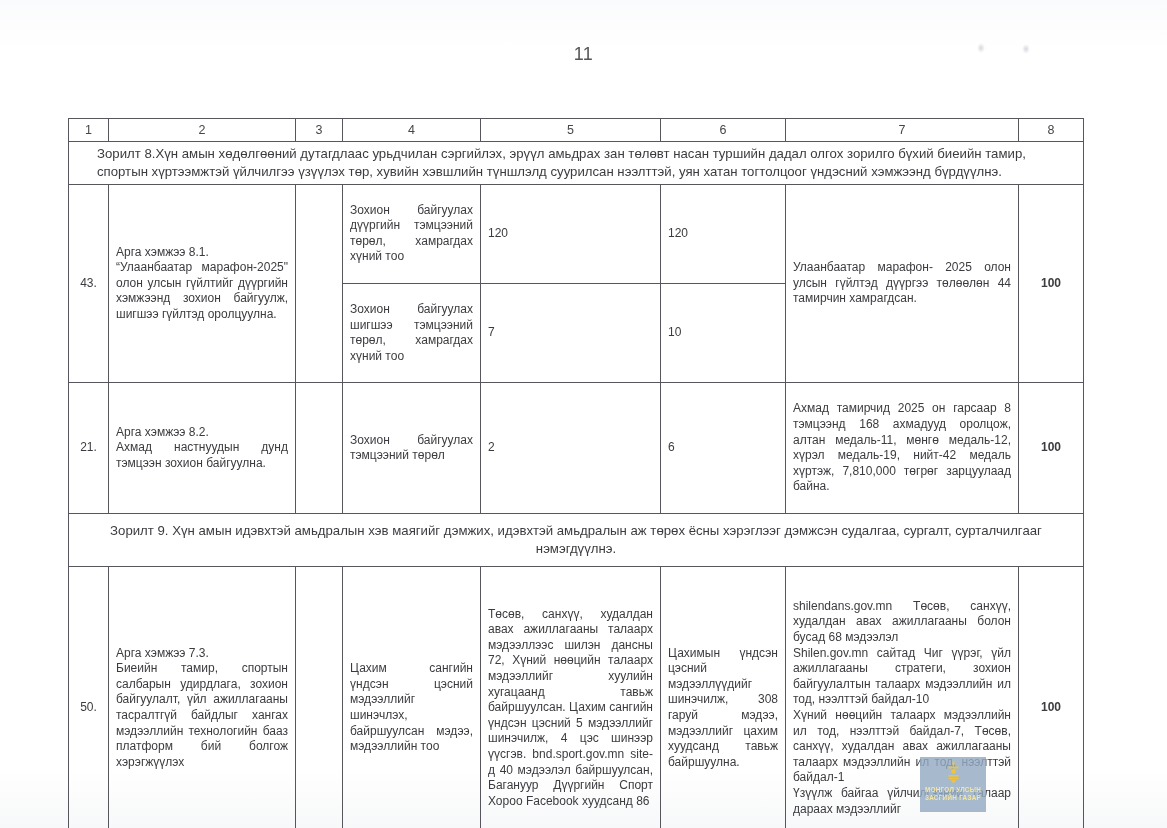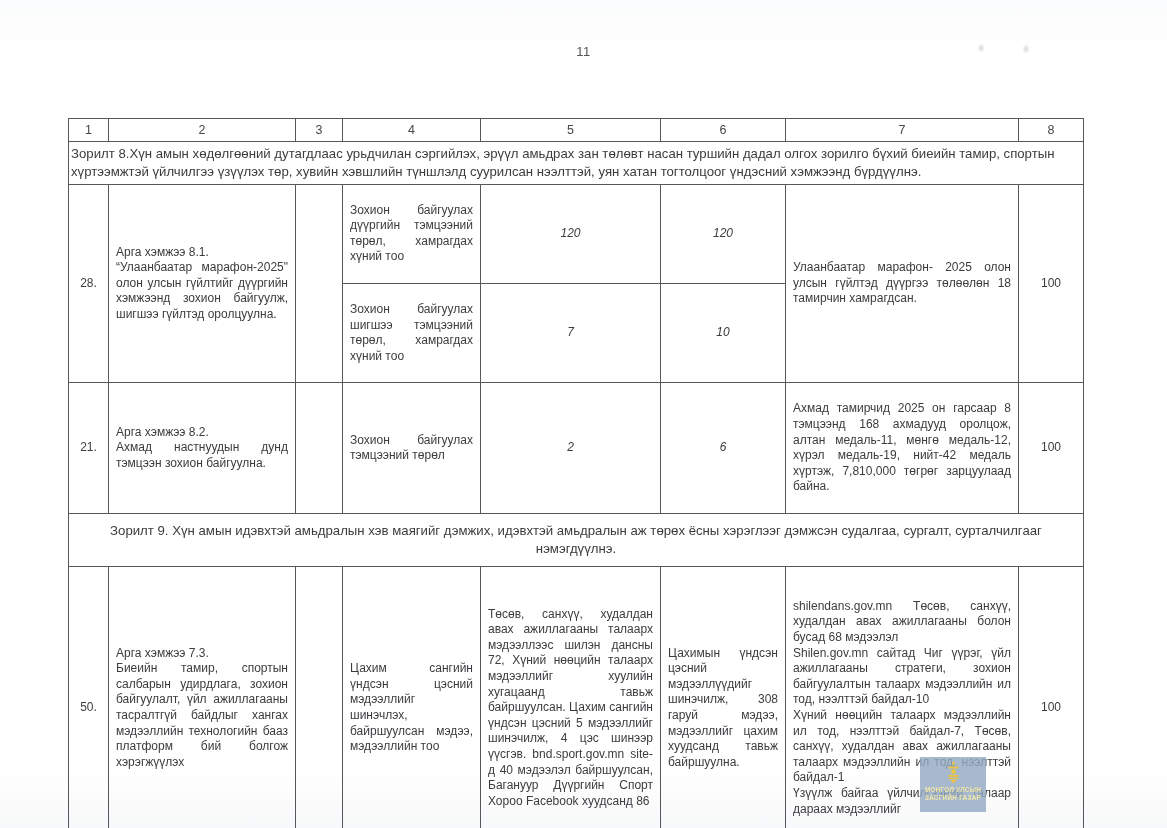--- a/index.html
+++ b/index.html
@@ -4,37 +4,37 @@
 <style>
   html,body{margin:0;padding:0;}
   body{
     width:1167px;height:828px;overflow:hidden;position:relative;
     background:linear-gradient(180deg,#fafbfc 0%,#ffffff 6%,#ffffff 93%,#f7f8f9 100%);
     font-family:"Liberation Sans","DejaVu Sans",sans-serif;
     color:#3c3c40;
   }
   .page-number{
     position:absolute;top:44px;left:0;width:1167px;text-align:center;
-    font-size:13px;color:#55555a;letter-spacing:.5px;
+    font-size:18px;color:#55555a;letter-spacing:.5px;
   }
   table.report{
     position:absolute;left:68px;top:118px;width:1015px;
     border-collapse:collapse;table-layout:fixed;
   }
   table.report td{
     border:1px solid #56565c;
     font-size:12px;line-height:1.3;
     padding:18px 7px;vertical-align:middle;overflow:hidden;
     color:#3c3c40;
   }
   tr.hdr td{height:20px;text-align:center;font-size:12.5px;padding:1px 2px;color:#46464b;}
-  tr.goal td{text-align:center;font-size:13.2px;padding:3px 2px;line-height:1.35;}
+  tr.goal td{text-align:center;font-size:13.2px;padding:3px 28px;line-height:1.35;}
   td.num{text-align:center;}
-  td.score{text-align:center;}
-  td.val{text-align:center;font-style:italic;}
+  td.score{text-align:center;font-weight:bold;}
+  td.val{text-align:left;}
   .just{text-align:justify;text-justify:inter-word;}
   .vtop{vertical-align:top;}
   .preline{white-space:pre-line;margin-top:38px;}
   td.measure{padding:4px 10px;}
   td.longtext{font-size:13px;line-height:1.32;padding:3px 7px;}
   .watermark{
     position:absolute;left:920px;top:757px;width:66px;height:55px;
     background:rgba(148,170,194,0.82);
     display:flex;flex-direction:column;align-items:center;justify-content:flex-start;
     padding-top:3px;box-sizing:border-box;
@@ -79,28 +79,28 @@
     <td>6</td>
     <td>7</td>
     <td>8</td>
   </tr>
 
   <tr style="height:37px" class="goal">
     <td colspan="8" class="just" style="text-align:left;">Зорилт 8.Хүн амын хөдөлгөөний дутагдлаас урьдчилан сэргийлэх, эрүүл амьдрах зан төлөвт насан туршийн дадал олгох зорилго бүхий биеийн тамир, спортын хүртээмжтэй үйлчилгээ үзүүлэх төр, хувийн хэвшлийн түншлэлд суурилсан нээлттэй, уян хатан тогтолцоог үндэсний хэмжээнд бүрдүүлнэ.</td>
   </tr>
 
   <tr style="height:85px">
-    <td rowspan="2" class="num">28.</td>
+    <td rowspan="2" class="num">43.</td>
     <td rowspan="2" class="measure just preline">Арга хэмжээ 8.1.
 “Улаанбаатар марафон-2025" олон улсын гүйлтийг дүүргийн хэмжээнд зохион байгуулж, шигшээ гүйлтэд оролцуулна.</td>
     <td rowspan="2"></td>
     <td class="just vtop">Зохион байгуулах дүүргийн тэмцээний төрөл, хамрагдах хүний тоо</td>
     <td class="val">120</td>
     <td class="val">120</td>
-    <td rowspan="2" class="just">Улаанбаатар марафон- 2025 олон улсын гүйлтэд дүүргээ төлөөлөн 18 тамирчин хамрагдсан.</td>
+    <td rowspan="2" class="just">Улаанбаатар марафон- 2025 олон улсын гүйлтэд дүүргээ төлөөлөн 44 тамирчин хамрагдсан.</td>
     <td rowspan="2" class="score">100</td>
   </tr>
   <tr style="height:78px">
     <td class="just vtop">Зохион байгуулах шигшээ тэмцээний төрөл, хамрагдах хүний тоо</td>
     <td class="val">7</td>
     <td class="val">10</td>
   </tr>
 
   <tr style="height:112px">
     <td class="num">21.</td>

